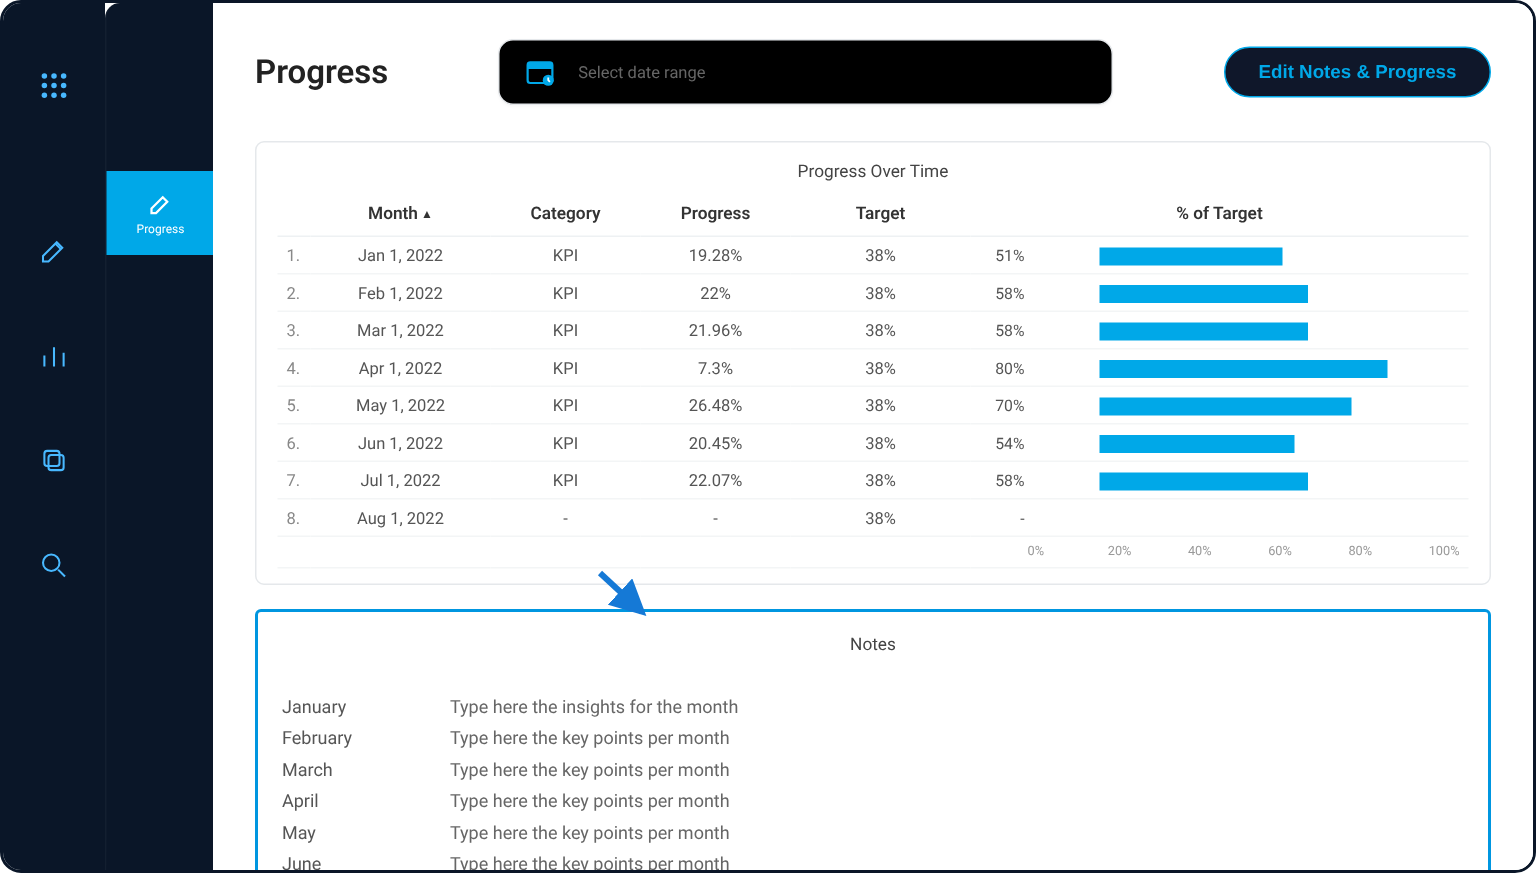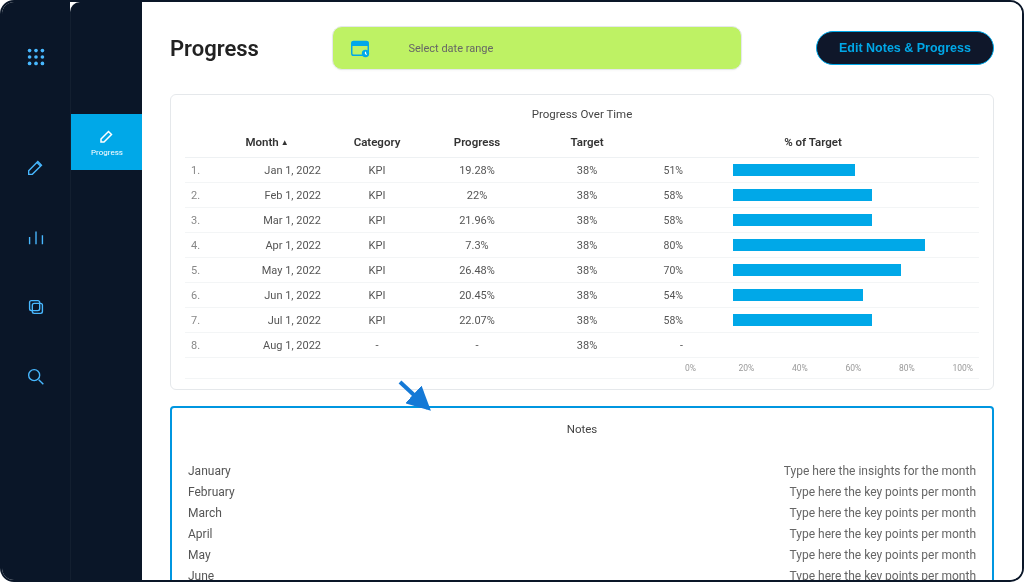--- a/index.html
+++ b/index.html
@@ -81,27 +81,26 @@
     margin-bottom: 24px;
   }
   .page-title {
     font-size: 22px;
     font-weight: 600;
     color: #222;
   }
   .date-pill {
     display: flex;
     align-items: center;
-    background: #bef264;
+    background: #000000;
     border: 1px solid #e5e8eb;
     border-radius: 10px;
     padding: 10px 16px;
     width: 410px;
     box-shadow: 0 1px 2px rgba(0,0,0,0.03);
-    gap: 23px;
   }
   .date-pill .cal-icon {
     width: 22px; height: 22px;
     margin-right: 14px;
     display: flex; align-items: center; justify-content: center;
   }
   .date-pill .cal-icon svg { width: 22px; height: 22px; }
   .date-pill .date-text { font-size: 11px; color: #666; }
   .edit-btn {
     border: 1.5px solid #00a8e8;
@@ -143,25 +142,25 @@
   table.progress-table th.left { text-align: center; }
   table.progress-table td {
     font-size: 11px;
     color: #555;
     text-align: center;
     padding: 5px 6px;
     border-bottom: 1px solid #f3f5f6;
     white-space: nowrap;
   }
   table.progress-table td.idx { text-align: left; color: #888; width: 14px; padding-right: 0; }
-  table.progress-table td.month { text-align: right; }
+  table.progress-table td.month { text-align: center; }
   .sort-arrow { font-size: 8px; position: relative; top: -1px; margin-left: 2px; }
   .bar-cell {
     display: flex;
-    align-items: center;
+    align-items: flex-end;
     height: 14px;
     gap: 48px;
   }
   .bar-cell .pct-label {
     width: 32px;
     text-align: right;
     font-size: 10.5px;
     color: #555;
     padding-right: 2px;
     flex-shrink: 0;
@@ -197,21 +196,20 @@
     text-align: center;
     font-size: 11.5px;
     color: #444;
     margin-bottom: 24px;
   }
   .notes-row {
     display: flex;
     font-size: 12px;
     color: #555;
     padding: 3.5px 0;
-    justify-content: space-between;
   }
   .notes-row .nmonth { width: 112px; }
   .notes-row .ntext { color: #666; }
   .arrow-annot {
     position: absolute;
     left: 252px;
     top: 372px;
     pointer-events: none;
   }
   .arrow-annot svg { width: 48px; height: 48px; }

